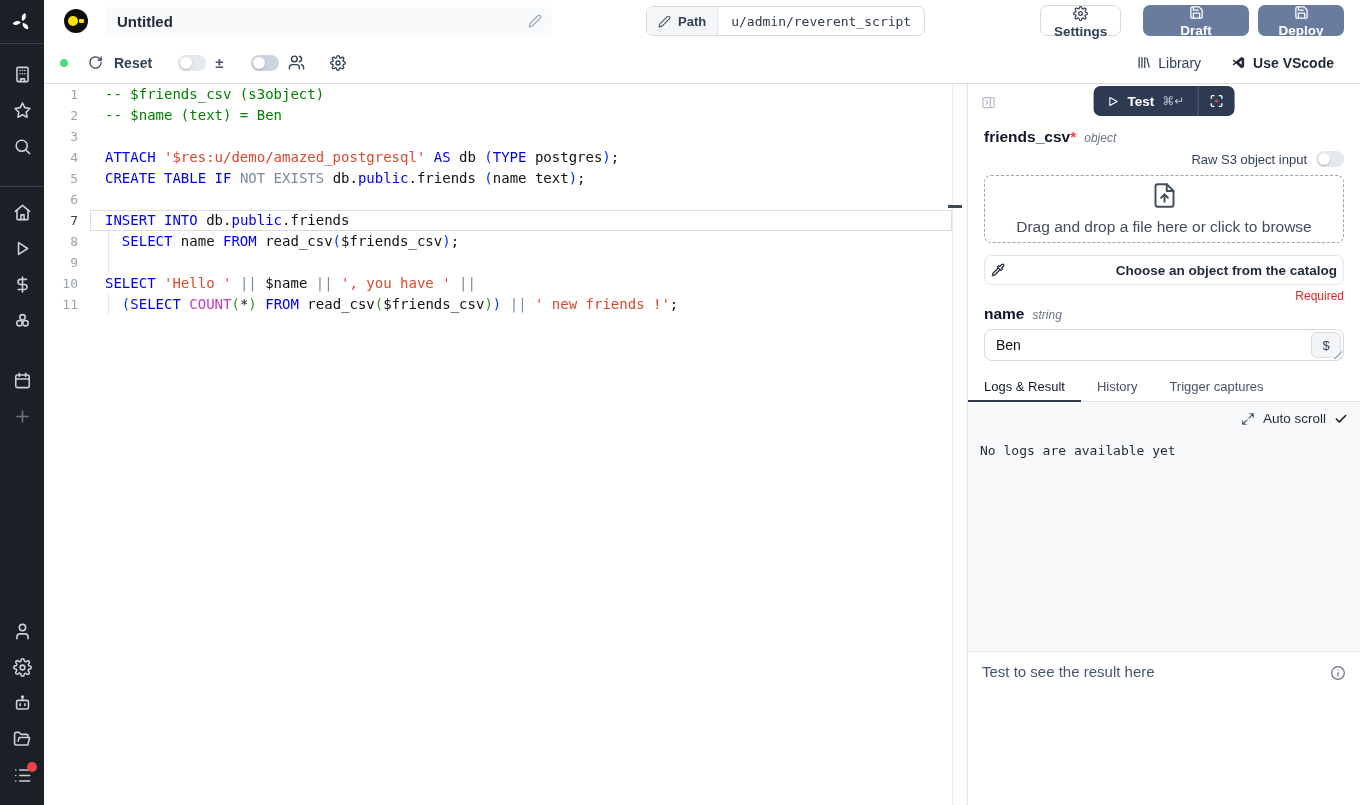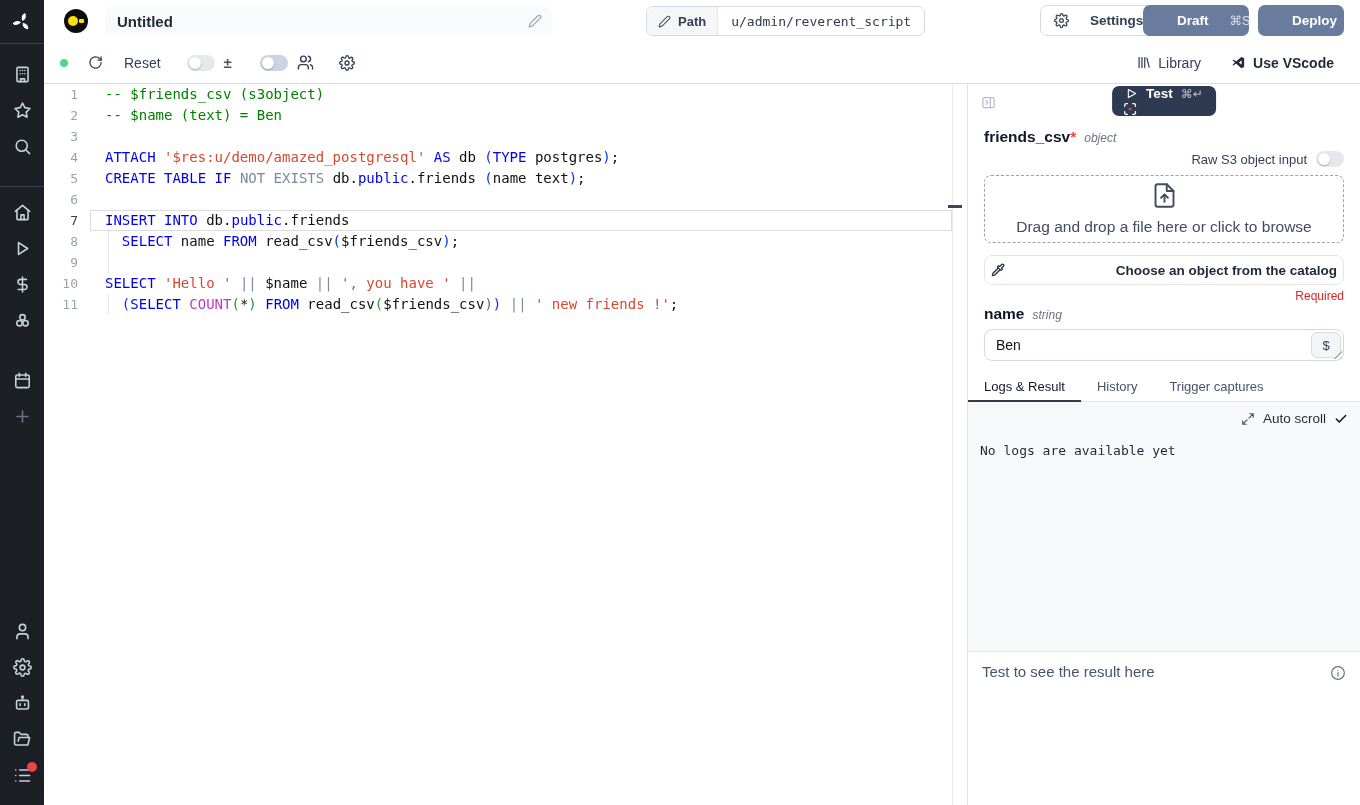--- a/index.html
+++ b/index.html
@@ -30,32 +30,32 @@
   .duck .eye { position:absolute; left:4px; top:7px; width:10px; height:10px; border-radius:50%; background:#ffe000; }
   .duck .beak { position:absolute; left:15px; top:10px; width:5px; height:4px; border-radius:1px; background:#ffe000; }
   .title-field { position:absolute; left:61px; top:7px; width:447px; height:28px; background:#f8fafc; border-radius:6px; display:flex; align-items:center; }
   .title-field input { flex:1; border:none; background:transparent; outline:none; padding:0 12px; font:600 15px "Liberation Sans",sans-serif; color:#1f2937; }
   .title-field .pencil { color:#94a3b8; margin-right:10px; display:flex; }
   .title-field .pencil svg { width:14px; height:14px; }
   .path-group { position:absolute; left:602px; top:6px; height:30px; border:1px solid #d6dae0; border-radius:7px; display:flex; overflow:hidden; background:#fff; cursor:pointer; }
   .path-label { background:#f4f6f8; padding:0 11px; display:flex; align-items:center; gap:7px; font-size:13px; font-weight:600; color:#334155; border-right:1px solid #e4e8ec; }
   .path-label svg { width:13px; height:13px; color:#475569; }
   .path-value { font-family:"DejaVu Sans Mono",monospace; font-size:13px; color:#2f3a4c; padding:0 13px; display:flex; align-items:center; }
-  .tb-btn { position:absolute; top:5px; height:31px; border-radius:7px; display:flex; align-items:center; gap:21px; font-size:13.5px; font-weight:600; cursor:pointer; }
+  .tb-btn { position:absolute; top:5px; height:31px; border-radius:7px; display:flex; align-items:center; gap:3px; font-size:13.5px; font-weight:600; cursor:pointer;flex-direction:column; }
   .settings-btn { left:996px; padding:0 13px; background:#fff; border:1px solid #d6dae0; color:#334155; }
   .settings-btn svg { width:15px; height:15px; }
   .primary-btn { background:var(--accent-muted,#6a7c9d); color:#fff; border:none; padding:0 13px; }
   .primary-btn svg { width:15px; height:15px; }
   .draft-btn { left:1099px; width:106px; }
   .deploy-btn { left:1214px; width:86px; }
   .shortcut { font-weight:500; font-size:12.5px; opacity:.75; }
   
   .toolbar { height:42px; display:flex; align-items:center; background:#fff; border-bottom:1px solid #d9dee4; padding:0 26px 0 16px; flex-shrink:0; }
   .status-dot { width:8px; height:8px; border-radius:50%; background:var(--green-dot,#4ade80); }
-  .reset-btn { margin-left:20px; display:flex; align-items:center; gap:21px; color:#334155; font-size:14px; font-weight:400; cursor:pointer; }
+  .reset-btn { margin-left:20px; display:flex; align-items:center; gap:11px; color:#334155; font-size:14px; font-weight:700; cursor:pointer; }
   .reset-btn svg { width:15px; height:15px; }
   .toggle { width:28px; height:16px; border-radius:8px; background:#e5e9ee; position:relative; cursor:pointer; }
   .toggle.t2 { background:#cbd5e1; }
   .toggle .knob { position:absolute; left:2px; top:2px; width:12px; height:12px; border-radius:50%; background:#fff; box-shadow:0 1px 2px rgba(0,0,0,.25); }
   .tg1 { margin-left:26px; }
   .pm { margin-left:9px; color:#475569; font-size:15px; font-weight:600; }
   .tg2 { margin-left:28px; }
   .ppl { margin-left:9px; color:#334155; display:flex; } .ppl svg { width:17px; height:17px; }
   .tb-gear { margin-left:25px; color:#334155; display:flex; cursor:pointer; } .tb-gear svg { width:16px; height:16px; }
   .tb-right { margin-left:auto; display:flex; align-items:center; gap:30px; }
@@ -80,21 +80,21 @@
   .tk-fn  { color:var(--fn,#c239c2); }
   .tk-b1  { color:var(--b1,#0431fa); }
   .tk-b2  { color:var(--b2,#319331); }
   .ov-line { position:absolute; right:14px; top:0; bottom:0; width:1px; background:#e8ebee; }
   .ov-mark { position:absolute; right:5px; top:121px; width:14px; height:3px; background:#3f4754; }
   
   .panel { width:393px; flex-shrink:0; border-left:1px solid #dde2e7; background:#fff; display:flex; flex-direction:column; min-height:0; }
   .panel-top { height:40px; position:relative; flex-shrink:0; }
   .collapse { position:absolute; left:13px; top:11px; color:#b6bec9; cursor:pointer; display:flex; }
   .collapse svg { width:15px; height:15px; }
-  .test-btn { position:absolute; left:50%; transform:translateX(-50%); top:2px; height:30px; background:var(--accent-dark,#2e3a52); border-radius:7px; color:#fff; display:flex; align-items:stretch; cursor:pointer;flex-direction:column; }
+  .test-btn { position:absolute; left:50%; transform:translateX(-50%); top:2px; height:30px; background:var(--accent-dark,#2e3a52); border-radius:7px; color:#fff; display:flex; align-items:stretch; cursor:pointer; }
   .test-main { display:flex; align-items:center; gap:8px; padding:0 13px; }
   .test-main svg { width:13px; height:13px; }
   .test-label { font-size:13.5px; font-weight:700; }
   .test-sc { font-size:12px; opacity:.65; font-weight:500; }
   .test-div { width:1px; background:rgba(255,255,255,.18); }
   .test-cap { width:36px; display:flex; align-items:center; justify-content:center; }
   .test-cap svg { width:16px; height:16px; }
   .args { padding:2px 16px 0; flex-shrink:0; }
   .arg-head { display:flex; align-items:baseline; gap:8px; margin-top:2px; }
   .arg-name { font-size:15.5px; font-weight:700; color:#0f172a; }

